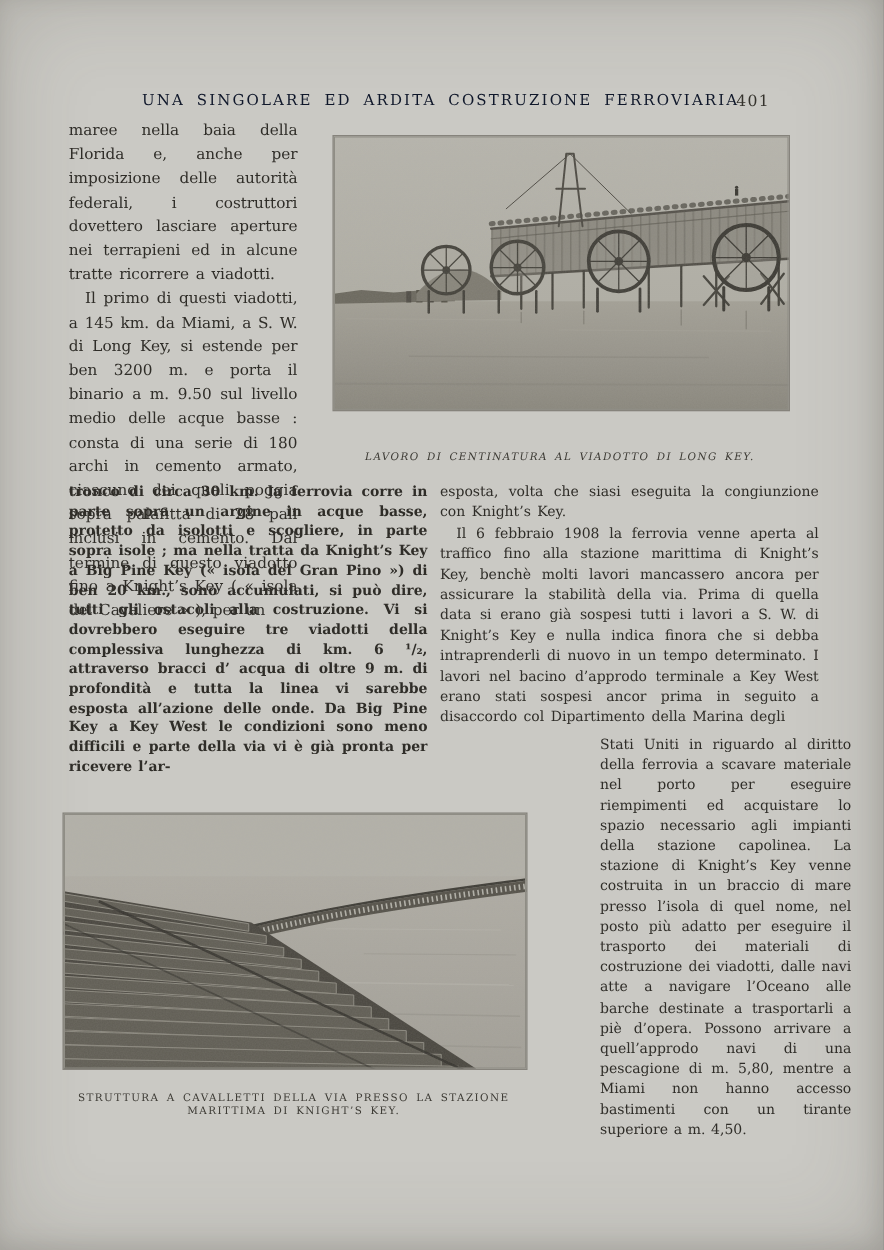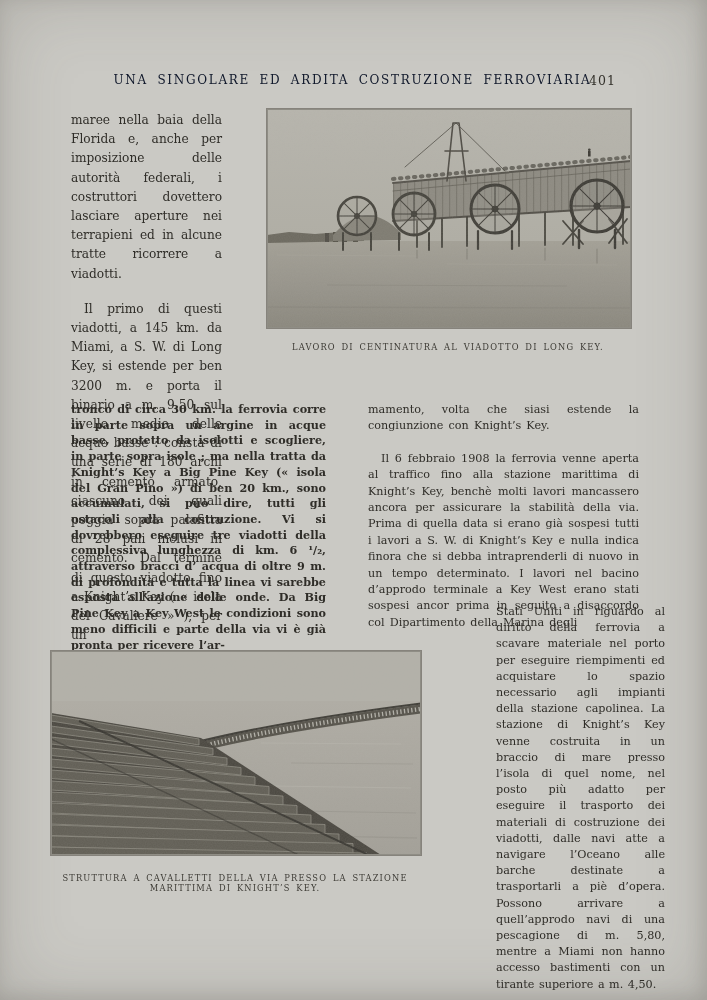--- a/index.html
+++ b/index.html
@@ -12,35 +12,35 @@
   }
   .running-head{
     position:absolute;left:55px;top:73px;width:595px;
     text-align:center;font-size:12px;letter-spacing:1.7px;word-spacing:4px;
     color:#0f172a;white-space:nowrap;
   }
   .page-num{
     position:absolute;left:589px;top:73px;font-size:12.5px;letter-spacing:1px;color:#34322c;
   }
   .col{position:absolute;text-align:justify;hyphens:auto;-webkit-hyphens:auto;}
-  .col p{margin:16px;}
+  .col p{margin:0;}
   .col p.ind{text-indent:13px;}
   .col-a{left:55px;top:95px;width:183px;font-size:12.2px;line-height:19.2px;word-spacing:1.5px;}
   .col-b{left:55px;top:386px;width:287px;font-size:11.2px;line-height:15.7px;word-spacing:1px;font-weight:bold;}
   .col-c{left:352px;top:386px;width:303px;font-size:11.2px;line-height:16.4px;word-spacing:1.6px;}
   .col-d{left:480px;top:588px;width:201px;font-size:11.2px;line-height:16.2px;word-spacing:1px;}
   figure{position:absolute;margin:0;padding:0;}
   .fig-1{left:266px;top:108px;width:364px;}
   .fig-2{left:50px;top:650px;width:304px;}
   figure svg{display:block;}
   figcaption{
     font-size:8.3px;letter-spacing:1.15px;word-spacing:2px;text-align:center;
     color:var(--caption-ink,#3c3a34);
   }
-  .fig-1 figcaption{margin-top:13px;}
+  .fig-1 figcaption{margin-top:31px;font-style:italic;}
   .fig-2 figcaption{margin-top:17px;width:390px;margin-left:-10px;}
   .photo{border:1px solid rgba(80,78,70,.45);background:#b2b0a8;}
 </style>
 </head>
 <body>
 
 <div class="page">
 
   <div class="running-head">UNA SINGOLARE ED ARDITA COSTRUZIONE FERROVIARIA</div>
   <div class="page-num">401</div>
@@ -180,21 +180,21 @@
       <rect x="0.5" y="0.5" width="363" height="218" fill="none" stroke="#8f8d85"></rect>
     </svg>
     <figcaption>LAVORO DI CENTINATURA AL VIADOTTO DI LONG KEY.</figcaption>
   </figure>
 
   <section class="col col-b">
     <p>tronco di circa 30 km. la ferrovia corre in parte sopra un argine in acque basse, protetto da isolotti e scogliere, in parte sopra isole ; ma nella tratta da Knight’s Key a Big Pine Key (« isola del Gran Pino ») di ben 20 km., sono accumulati, si può dire, tutti gli ostacoli alla costruzione. Vi si dovrebbero eseguire tre viadotti della complessiva lunghezza di km. 6 ¹/₂, attraverso bracci d’ acqua di oltre 9 m. di profondità e tutta la linea vi sarebbe esposta all’azione delle onde. Da Big Pine Key a Key West le condizioni sono meno difficili e parte della via vi è già pronta per ricevere l’ar-</p>
   </section>
 
   <section class="col col-c">
-    <p>mamento, volta che siasi estende la congiunzione con Knight’s Key.</p>
+    <p>esposta, volta che siasi eseguita la congiunzione con Knight’s Key.</p>
     <p class="ind">Il 6 febbraio 1908 la ferrovia venne aperta al traffico fino alla stazione marittima di Knight’s Key, benchè molti lavori mancassero ancora per assicurare la stabilità della via. Prima di quella data si erano già sospesi tutti i lavori a S. W. di Knight’s Key e nulla indica finora che si debba intraprenderli di nuovo in un tempo determinato. I lavori nel bacino d’approdo terminale a Key West erano stati sospesi ancor prima in seguito a disaccordo col Dipartimento della Marina degli</p>
   </section>
 
   <section class="col col-d">
     <p>Stati Uniti in riguardo al diritto della ferrovia a scavare materiale nel porto per eseguire riempimenti ed acquistare lo spazio necessario agli impianti della stazione capolinea. La stazione di Knight’s Key venne costruita in un braccio di mare presso l’isola di quel nome, nel posto più adatto per eseguire il trasporto dei materiali di costruzione dei viadotti, dalle navi atte a navigare l’Oceano alle barche destinate a trasportarli a piè d’opera. Possono arrivare a quell’approdo navi di una pescagione di m. 5,80, mentre a Miami non hanno accesso bastimenti con un tirante superiore a m. 4,50.</p>
   </section>
 
   <figure class="fig-2">
     <svg class="photo" width="370" height="204" viewBox="0 0 370 204" xmlns="http://www.w3.org/2000/svg">
       <defs>

